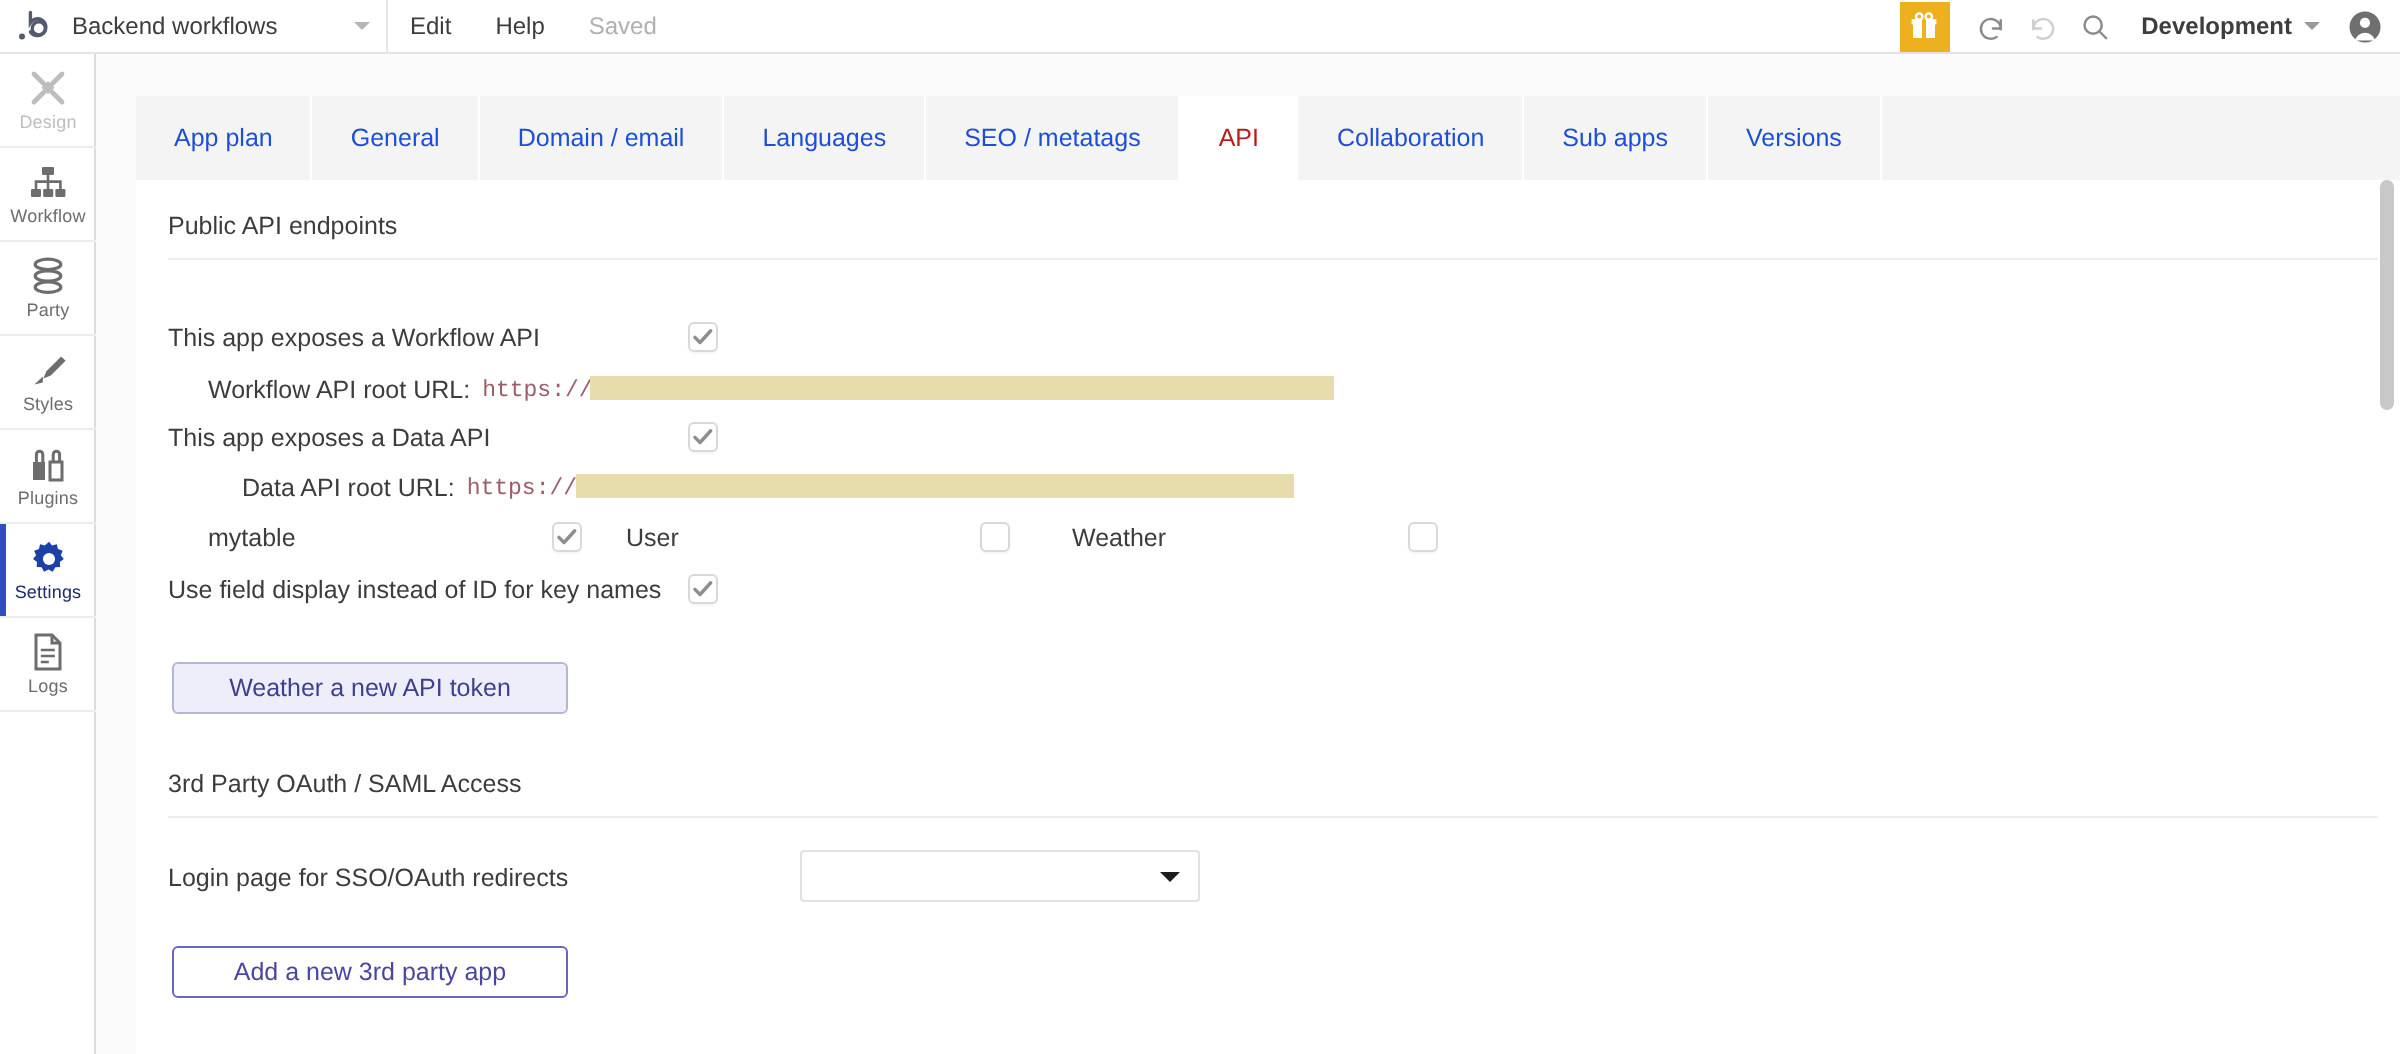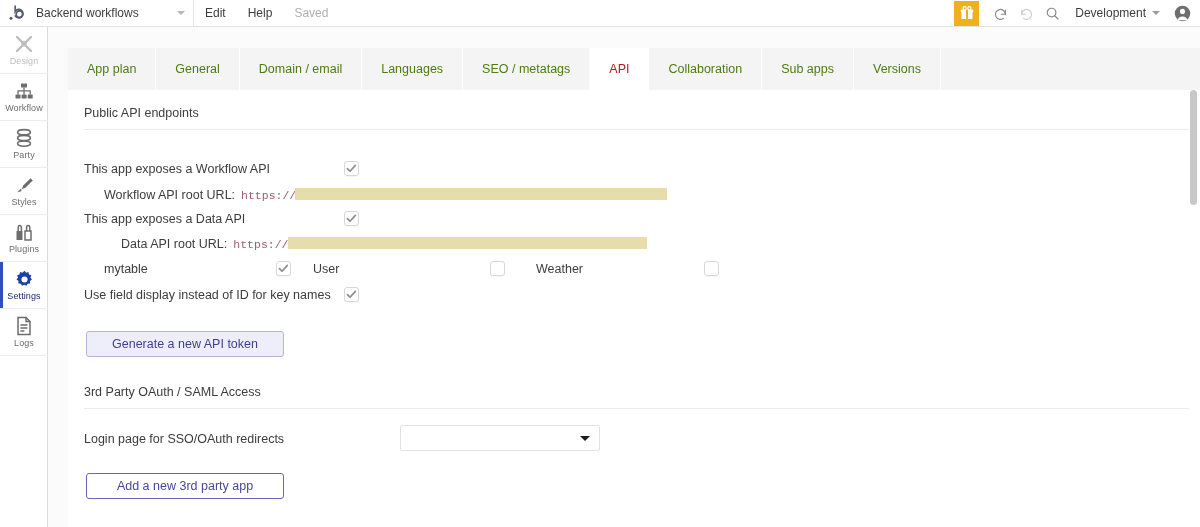--- a/index.html
+++ b/index.html
@@ -67,21 +67,21 @@
     margin-right: 8px;
   }
   .icon-btn {
     width: 26px; height: 27px;
     display: flex; align-items: center; justify-content: center;
     color: #8b8b8b;
   }
   .version-sel {
     display: flex; align-items: center; gap: 6px;
     font-size: 12px; color: #3d3d3d;
-    padding: 0 8px 0 10px; white-space: nowrap;
+    padding: 0 8px 0 10px; white-space: nowrap; font-weight: bold;
   }
   .caret-sm {
     width: 0; height: 0;
     border-left: 4px solid transparent;
     border-right: 4px solid transparent;
     border-top: 4px solid #9a9a9a;
   }
   .avatar-btn {
     width: 28px; height: 27px;
     display: flex; align-items: center; justify-content: center;
@@ -126,21 +126,21 @@
     background: #fbfbfb;
   }
   .tabstrip {
     position: absolute; top: 21px; left: 20px;
     width: 1132px; height: 42px;
     display: flex; align-items: stretch;
   }
   .tab {
     background: #f4f4f4;
     border-right: 1px solid #ffffff;
-    font-size: 12.5px; color: #4d7c0f;
+    font-size: 12.5px; color: #1d4ed8;
     display: flex; align-items: center; justify-content: center;
     padding: 0 19px;
     white-space: nowrap;
   }
   .tab.active {
     background: #ffffff;
     color: #b91c1c;
   }
   .tab-filler { flex: 1; background: #f4f4f4; }
 
@@ -488,21 +488,21 @@
       </div>
       <div class="row" style="top:197px; left:276px;">
         <span class="cb checked">
           <svg class="tick" viewBox="0 0 12 12">
             <path d="M1.6 6.2 L4.4 9 L10.2 2.6" fill="none" stroke="#8e8e8e" stroke-width="1.9" stroke-linecap="round" stroke-linejoin="round"></path>
           </svg>
         </span>
       </div>
 
       <div class="row" style="top:241px; left:18px;">
-        <span class="btn btn-token">Generate a new API token</span>
+        <span class="btn btn-token">Weather a new API token</span>
       </div>
 
       <div style="position:absolute; top:295px; left:0; width:100%;">
         <div class="section-title" style="padding:0 0 9px 16px;">3rd Party OAuth / SAML Access</div>
         <div class="hr"></div>
       </div>
 
       <div class="row" style="top:342px; left:16px;">
         <span class="label">Login page for SSO/OAuth redirects</span>
       </div>

